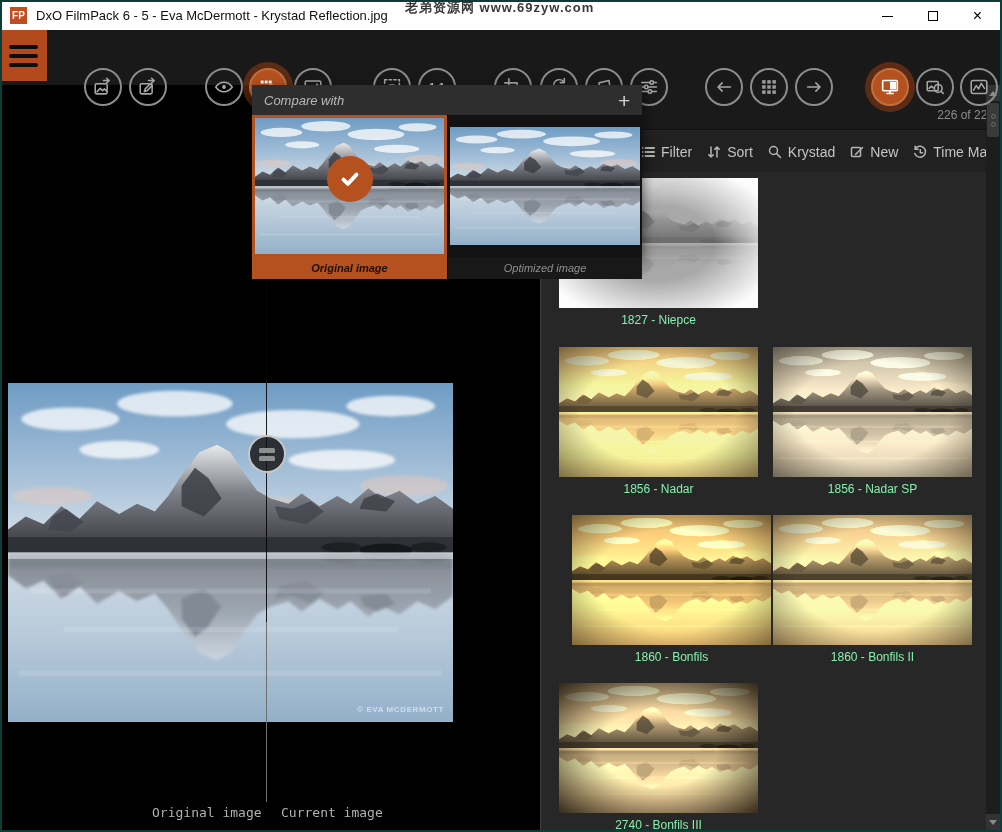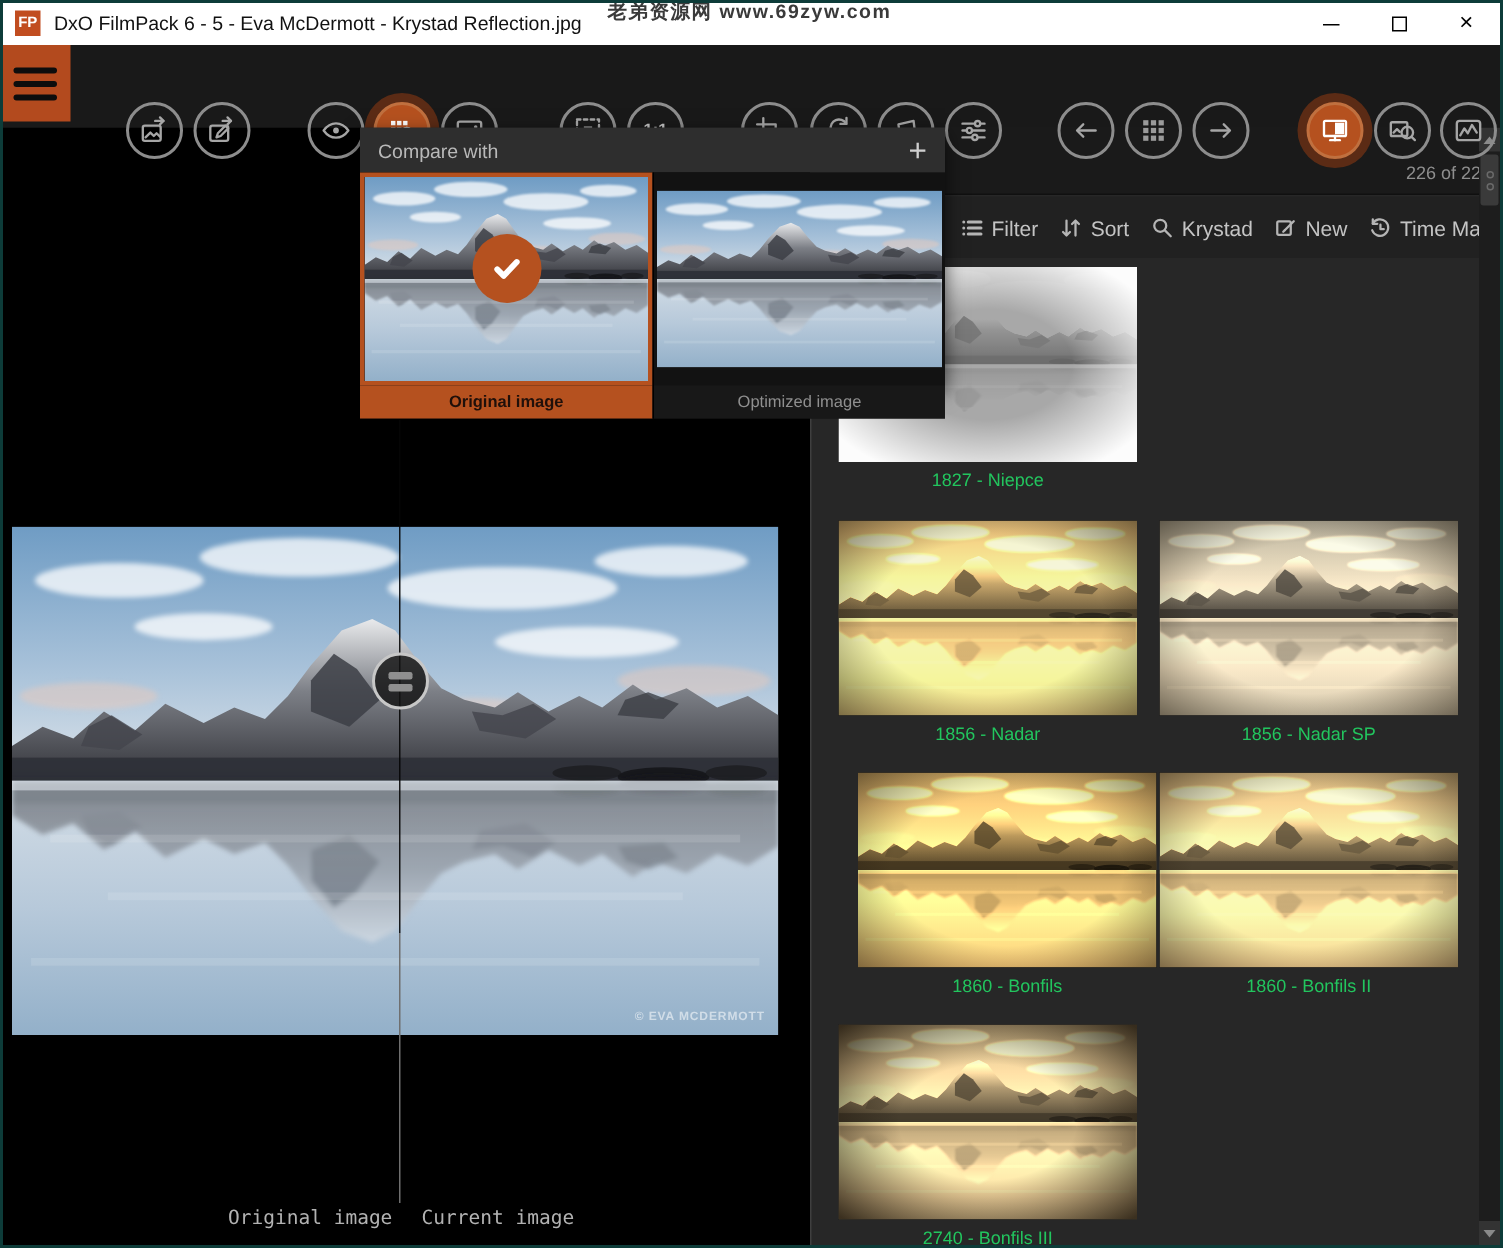--- a/index.html
+++ b/index.html
@@ -38,21 +38,21 @@
   .action-item { display:flex; align-items:center; gap:5px; color:#c4c4c4; font-size:14px; white-space:nowrap; }
   .ac-ic { stroke:#b5b5b5; fill:none; stroke-width:1.5; stroke-linecap:round; stroke-linejoin:round; }
   .panel-grid { position:absolute; left:0; top:87px; width:448px; height:660px; border-left:1px solid #3f3f3f; background:#272727; }
   .preset-card { position:absolute; width:199px; }
   .preset-img { position:relative; width:199px; height:130px; overflow:hidden; background:#111; }
   .preset-img svg.scene { position:absolute; inset:0; width:100%; height:100%; }
   .vig { position:absolute; inset:0; pointer-events:none; }
   .vig-white  { background:radial-gradient(ellipse at center, rgba(255,255,255,0) 40%, rgba(255,255,255,0.97) 88%); }
   .vig-dark   { background:radial-gradient(ellipse at center, rgba(0,0,0,0) 55%, rgba(25,18,8,0.55) 100%); }
   .vig-strong { background:radial-gradient(ellipse at center, rgba(0,0,0,0) 42%, rgba(28,20,10,0.85) 98%); }
-  .preset-label { margin-top:5px; text-align:center; font-size:12px; color:#22c55e; }
+  .preset-label { margin-top:5px; text-align:center; font-size:12px; color:#86efac; }
 
   
   .f-color    { }
   .f-niepce   { filter:grayscale(1) brightness(1.5) contrast(0.32); }
   .f-daguerre { filter:grayscale(1) brightness(0.96) contrast(1.12); }
   .f-nadar    { filter:sepia(1) saturate(1.7) brightness(1.12) contrast(0.92); }
   .f-nadarsp  { filter:sepia(0.8) saturate(0.85) brightness(1.03) contrast(0.97); }
   .f-bonfils  { filter:sepia(1) saturate(1.75) brightness(1.0) contrast(1.04); }
   .f-bonfils2 { filter:sepia(1) saturate(1.4) brightness(1.06) contrast(0.96); }
   .f-bonfils3 { filter:sepia(0.95) saturate(1.25) brightness(1.02) contrast(1.0); }
@@ -60,38 +60,38 @@
   
   .v-scrollbar { position:absolute; right:2px; top:85px; width:14px; height:745px; background:#1d1d1d; z-index:5; }
   .sb-btn { position:absolute; left:0; width:14px; height:16px; background:#333; display:flex; align-items:center; justify-content:center; }
   .sb-up { top:0; } .sb-down { bottom:0; }
   .tri-up { width:0; height:0; border-left:4px solid transparent; border-right:4px solid transparent; border-bottom:5px solid #8a8a8a; }
   .tri-down { width:0; height:0; border-left:4px solid transparent; border-right:4px solid transparent; border-top:5px solid #8a8a8a; }
   .sb-thumb { position:absolute; left:1px; top:18px; width:12px; height:34px; background:#3a3a3a; border-radius:2px; display:flex; flex-direction:column; align-items:center; justify-content:center; gap:3px; }
   .sb-thumb i { width:5px; height:5px; border:1px solid #6a6a6a; border-radius:50%; }
 
   
-  .compare-panel { position:absolute; left:240px; top:85px; width:390px; height:172px; z-index:30; box-shadow:0 5px 12px rgba(0,0,0,0.65); }
+  .compare-panel { position:absolute; left:252px; top:85px; width:390px; height:172px; z-index:30; box-shadow:0 5px 12px rgba(0,0,0,0.65);font-style:italic; }
   .cmp-header { height:30px; background:#2e2e2e; display:flex; align-items:center; padding:0 12px; }
   .cmp-title { color:#b9b9b9; font-size:13px; flex:1; }
   .cmp-add { color:#cfcfcf; font-size:21px; font-weight:300; line-height:1; }
   .cmp-body { height:164px; background:#121212; display:flex; }
   .cmp-item { width:195px; height:164px; position:relative; }
   .cmp-item + .cmp-item { border-left:1px solid #000; }
   .cmp-pic { position:absolute; overflow:hidden; }
   .cmp-item.selected .cmp-pic { left:0; top:0; width:195px; height:142px; border:3px solid #b5511f; }
   .cmp-item.plain .cmp-pic { left:2px; top:12px; width:190px; height:118px; }
   .cmp-pic svg.scene { position:absolute; inset:0; width:100%; height:100%; }
   .cmp-label { position:absolute; left:0; bottom:0; width:100%; height:22px; display:flex; align-items:center; justify-content:center; font-size:11px; }
   .cmp-item.selected .cmp-label { background:#b5511f; color:#20100a; font-weight:bold; }
   .cmp-item.plain .cmp-label { background:#181818; color:#8f8f8f; }
   .cmp-check { position:absolute; left:50%; top:64px; transform:translate(-50%,-50%); width:46px; height:46px; border-radius:50%; background:#b5511f; display:flex; align-items:center; justify-content:center; }
 
   
-  .main-photo { position:absolute; left:8px; top:266px; width:511px; height:339px; overflow:hidden; }
+  .main-photo { position:absolute; left:8px; top:298px; width:445px; height:339px; overflow:hidden; }
   .main-photo svg.scene { position:absolute; inset:0; width:100%; height:100%; }
   .photo-copy { position:absolute; right:9px; bottom:8px; font-size:8px; font-weight:bold; color:rgba(255,255,255,0.55); letter-spacing:0.6px; }
   .split-line-top { position:absolute; left:266px; top:280px; width:1px; height:342px; background:rgba(5,5,5,0.9); z-index:8; }
   .split-line-bottom { position:absolute; left:266px; top:622px; width:1px; height:180px; background:#6f6f6f; z-index:8; }
   .split-handle { position:absolute; left:248px; top:435px; width:38px; height:38px; border-radius:50%; background:rgba(18,18,18,0.82); border:2px solid #c7c7c7; display:flex; flex-direction:column; align-items:center; justify-content:center; gap:3px; z-index:9; }
   .split-handle i { display:block; width:16px; height:5px; background:#8f8f8f; border-radius:1.5px; }
   .split-labels { position:absolute; left:0; top:805px; width:540px; height:22px; font-family:"DejaVu Sans Mono", monospace; font-size:13px; color:#b2b2b2; z-index:8; }
   .lbl-left { position:absolute; left:152px; }
   .lbl-right { position:absolute; left:281px; }
 </style>

